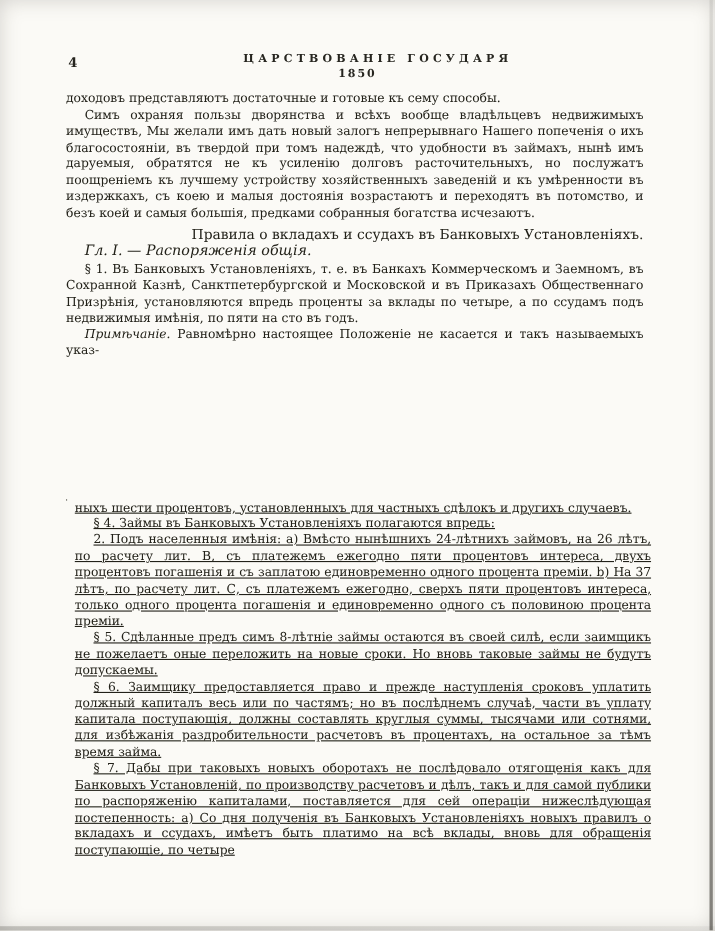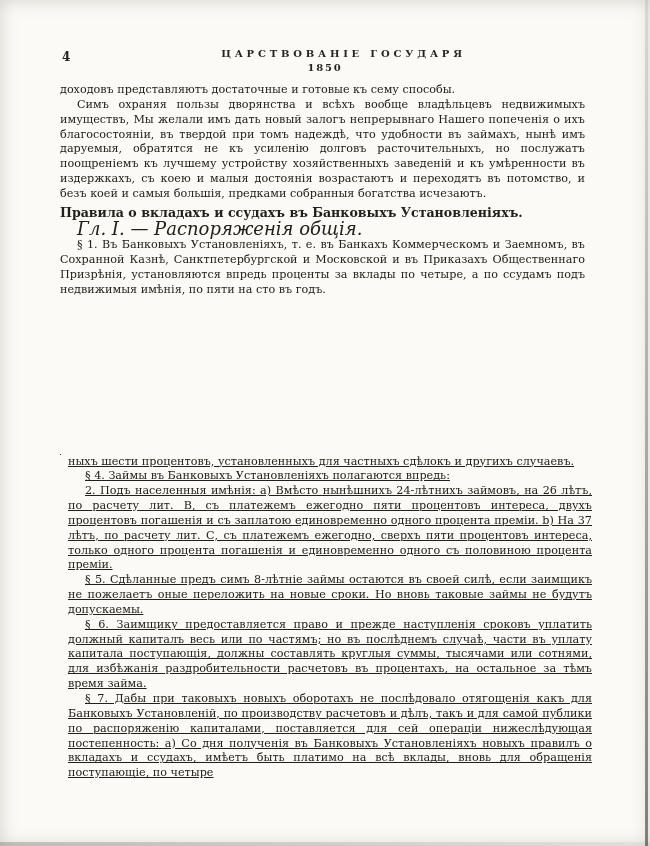--- a/index.html
+++ b/index.html
@@ -64,30 +64,30 @@
   .col-left  { padding-right: 7px; }
   .col-right { padding-left: 8px; text-decoration: underline; }
   .column-divider {
     width: 1px;
     background: #45443c;
     flex: 0 0 1px;
   }
   .col p { margin: 0; text-indent: 17px; }
   p.no-indent { text-indent: 0; }
   p.section-heading {
-    font-weight: bold;
-    text-align: left;
+    font-weight: normal;
+    text-align: right;
     text-indent: 0;
     font-size: 12.6px;
     line-height: 16.5px;
     margin: 3px 0 1px 0;
   }
   p.chapter-heading {
     font-style: italic;
-    font-size: 18px;
+    font-size: 13px;
     margin: 1px 0;
   }
   .italic { font-style: italic; }
 </style>
 </head>
 <body>
 
 <div class="page">
 
   <div class="header">
@@ -97,20 +97,21 @@
   </div>
 
   <div class="columns">
 
     <div class="col col-left">
       <p class="no-indent">доходовъ представляютъ достаточные и готовые къ сему способы.</p>
       <p>Симъ охраняя пользы дворянства и всѣхъ вообще владѣльцевъ недвижимыхъ имуществъ, Мы желали имъ дать новый залогъ непрерывнаго Нашего попеченія о ихъ благосостояніи, въ твердой при томъ надеждѣ, что удобности въ займахъ, нынѣ имъ даруемыя, обратятся не къ усиленію долговъ расточительныхъ, но послужатъ поощреніемъ къ лучшему устройству хозяйственныхъ заведеній и къ умѣренности въ издержкахъ, съ коею и малыя достоянія возрастаютъ и переходятъ въ потомство, и безъ коей и самыя большія, предками собранныя богатства исчезаютъ.</p>
       <p class="section-heading">Правила о вкладахъ и ссудахъ въ Банковыхъ Установленіяхъ.</p>
       <p class="chapter-heading">Гл. I. — Распоряженія общія.</p>
       <p>§ 1. Въ Банковыхъ Установленіяхъ, т. е. въ Банкахъ Коммерческомъ и Заемномъ, въ Сохранной Казнѣ, Санктпетербургской и Московской и въ Приказахъ Общественнаго Призрѣнія, установляются впредь проценты за вклады по четыре, а по ссудамъ подъ недвижимыя имѣнія, по пяти на сто въ годъ.</p>
+      <p><span class="italic">Примѣчаніе.</span><span> Равномѣрно настоящее Положеніе не касается и такъ называемыхъ указ-</span></p>
     </div>
 
     <div class="column-divider"></div>
 
     <div class="col col-right">
       <p class="no-indent">ныхъ шести процентовъ, установленныхъ для частныхъ сдѣлокъ и другихъ случаевъ.</p>
       <p>§ 4. Займы въ Банковыхъ Установленіяхъ полагаются впредь:</p>
       <p>2. Подъ населенныя имѣнія: а) Вмѣсто нынѣшнихъ 24-лѣтнихъ займовъ, на 26 лѣтъ, по расчету лит. В, съ платежемъ ежегодно пяти процентовъ интереса, двухъ процентовъ погашенія и съ заплатою единовременно одного процента преміи. b) На 37 лѣтъ, по расчету лит. С, съ платежемъ ежегодно, сверхъ пяти процентовъ интереса, только одного процента погашенія и единовременно одного съ половиною процента преміи.</p>
       <p>§ 5. Сдѣланные предъ симъ 8-лѣтніе займы остаются въ своей силѣ, если заимщикъ не пожелаетъ оные переложить на новые сроки. Но вновь таковые займы не будутъ допускаемы.</p>
       <p>§ 6. Заимщику предоставляется право и прежде наступленія сроковъ уплатить должный капиталъ весь или по частямъ; но въ послѣднемъ случаѣ, части въ уплату капитала поступающія, должны составлять круглыя суммы, тысячами или сотнями, для избѣжанія раздробительности расчетовъ въ процентахъ, на остальное за тѣмъ время займа.</p>

